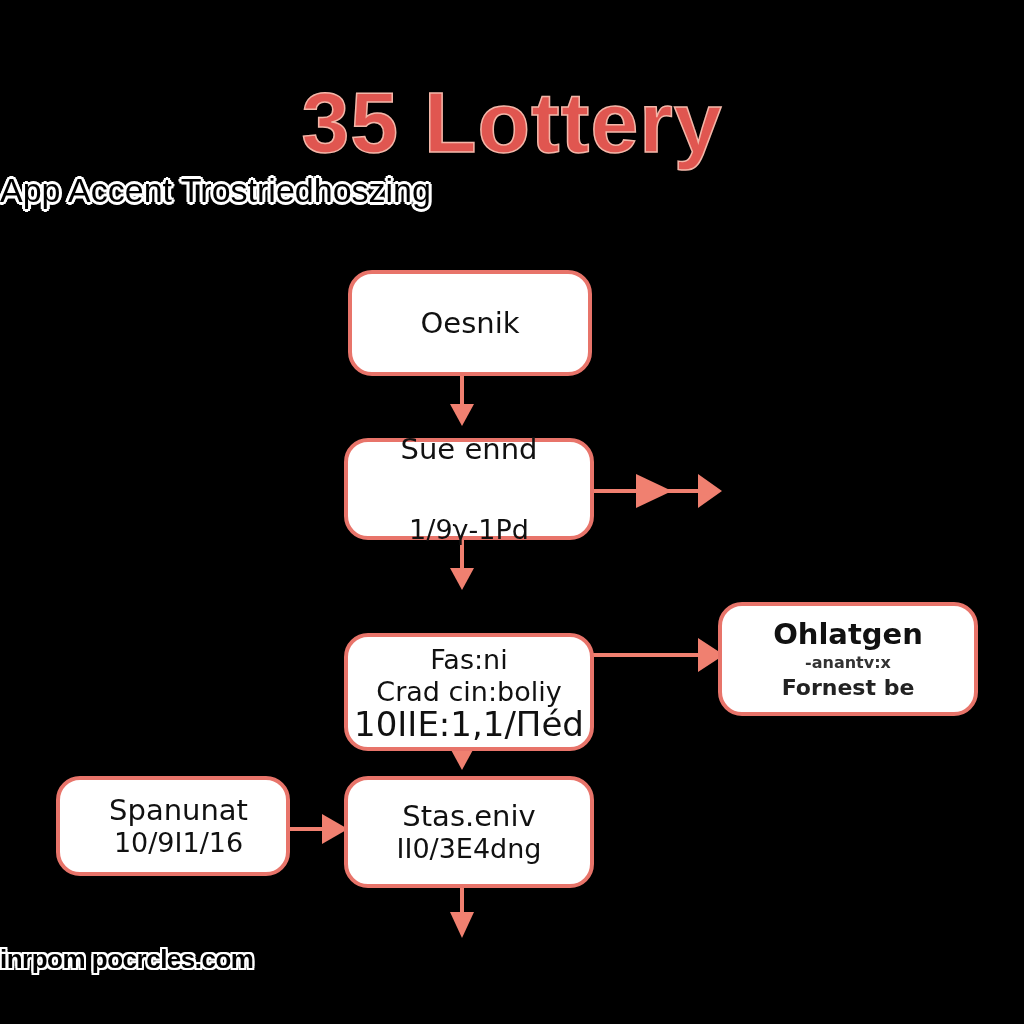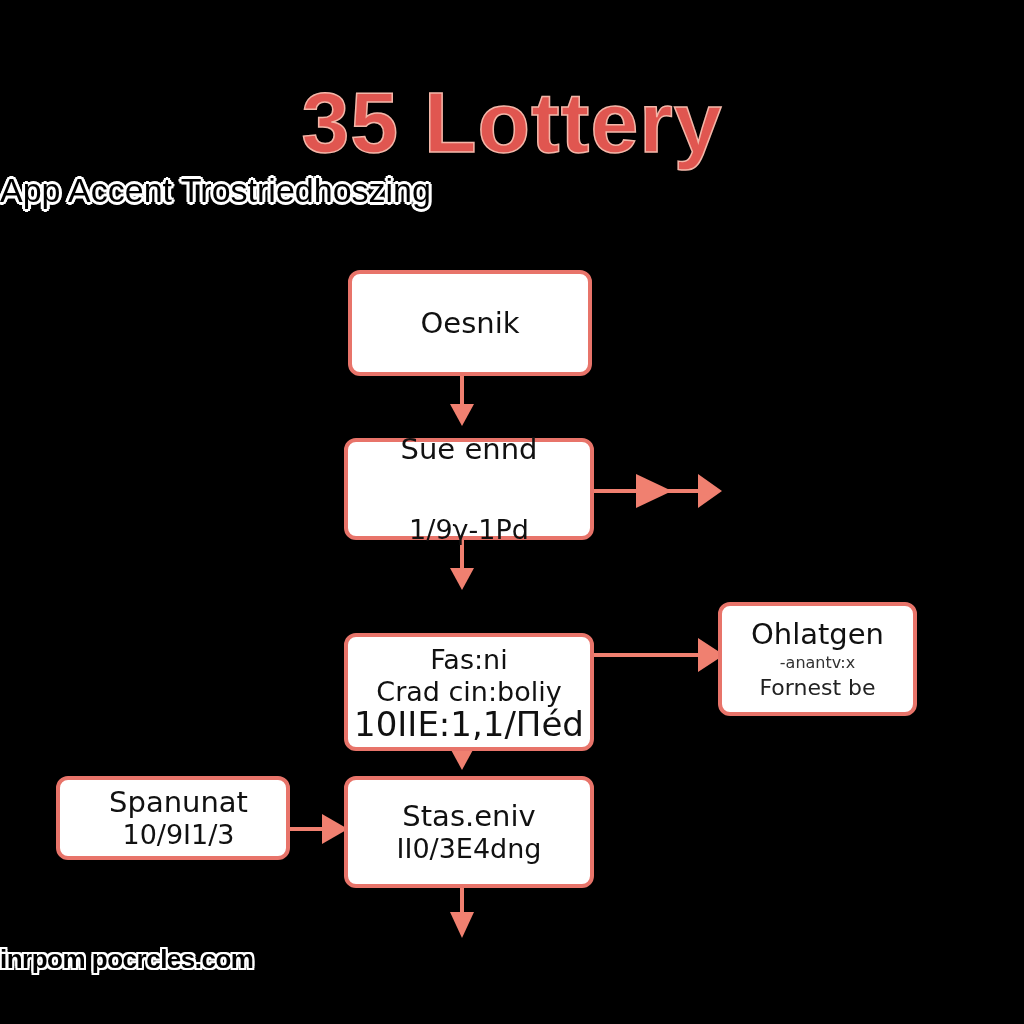--- a/index.html
+++ b/index.html
@@ -44,21 +44,21 @@
     text-shadow:
       2px 0 0 #fff, -2px 0 0 #fff, 0 2px 0 #fff, 0 -2px 0 #fff,
       2px 2px 0 #fff, -2px -2px 0 #fff, 2px -2px 0 #fff, -2px 2px 0 #fff,
       3px 0 0 #fff, -3px 0 0 #fff, 0 3px 0 #fff, 0 -3px 0 #fff;
   }
   .node {
     position: absolute;
     box-sizing: border-box;
     background: #ffffff;
     border: 4px solid #e8746a;
-    border-radius: 12px;
+    border-radius: 24px;
     display: flex;
     flex-direction: column;
     align-items: center;
     justify-content: center;
     text-align: center;
     color: #111111;
     font-family: "DejaVu Sans", sans-serif;
   }
   .node .l1 { font-size: 29px; line-height: 34px; }
   .node .l2 { font-size: 27px; line-height: 32px; }
@@ -134,29 +134,29 @@
     <span class="l2">1/9γ-1Pd</span>
   </div>
 
 
   <div class="node" style="left:344px; top:602px; width:250px; height:118px;margin-top:31px;">
     <span class="l2">Fas:ni</span>
     <span class="l2">Crad cin:boliy</span>
     <span class="l3">10IIE:1,1/Πéd</span>
   </div>
 
-  <div class="node" style="left:718px; top:602px; width:199px; height:114px;">
+  <div class="node" style="left:718px; top:602px; width:260px; height:114px;font-weight:bold;">
     <span class="l1">Ohlatgen</span>
     <span class="small">-anantv:x</span>
     <span class="mid">Fornest  be</span>
   </div>
 
-  <div class="node" style="left:56px; top:776px; width:234px; height:84px;padding-left:11px;">
+  <div class="node" style="left:56px; top:776px; width:234px; height:100px;padding-left:11px;">
     <span class="l1">Spanunat</span>
-    <span class="l2">10/9I1/3</span>
+    <span class="l2">10/9I1/16</span>
   </div>
 
   <div class="node" style="left:344px; top:776px; width:250px; height:112px;">
     <span class="l1">Stas.eniv</span>
     <span class="l2">II0/3E4dng</span>
   </div>
 
   <div class="footer">inrpom pocrcles.com</div>
 
 </div>

